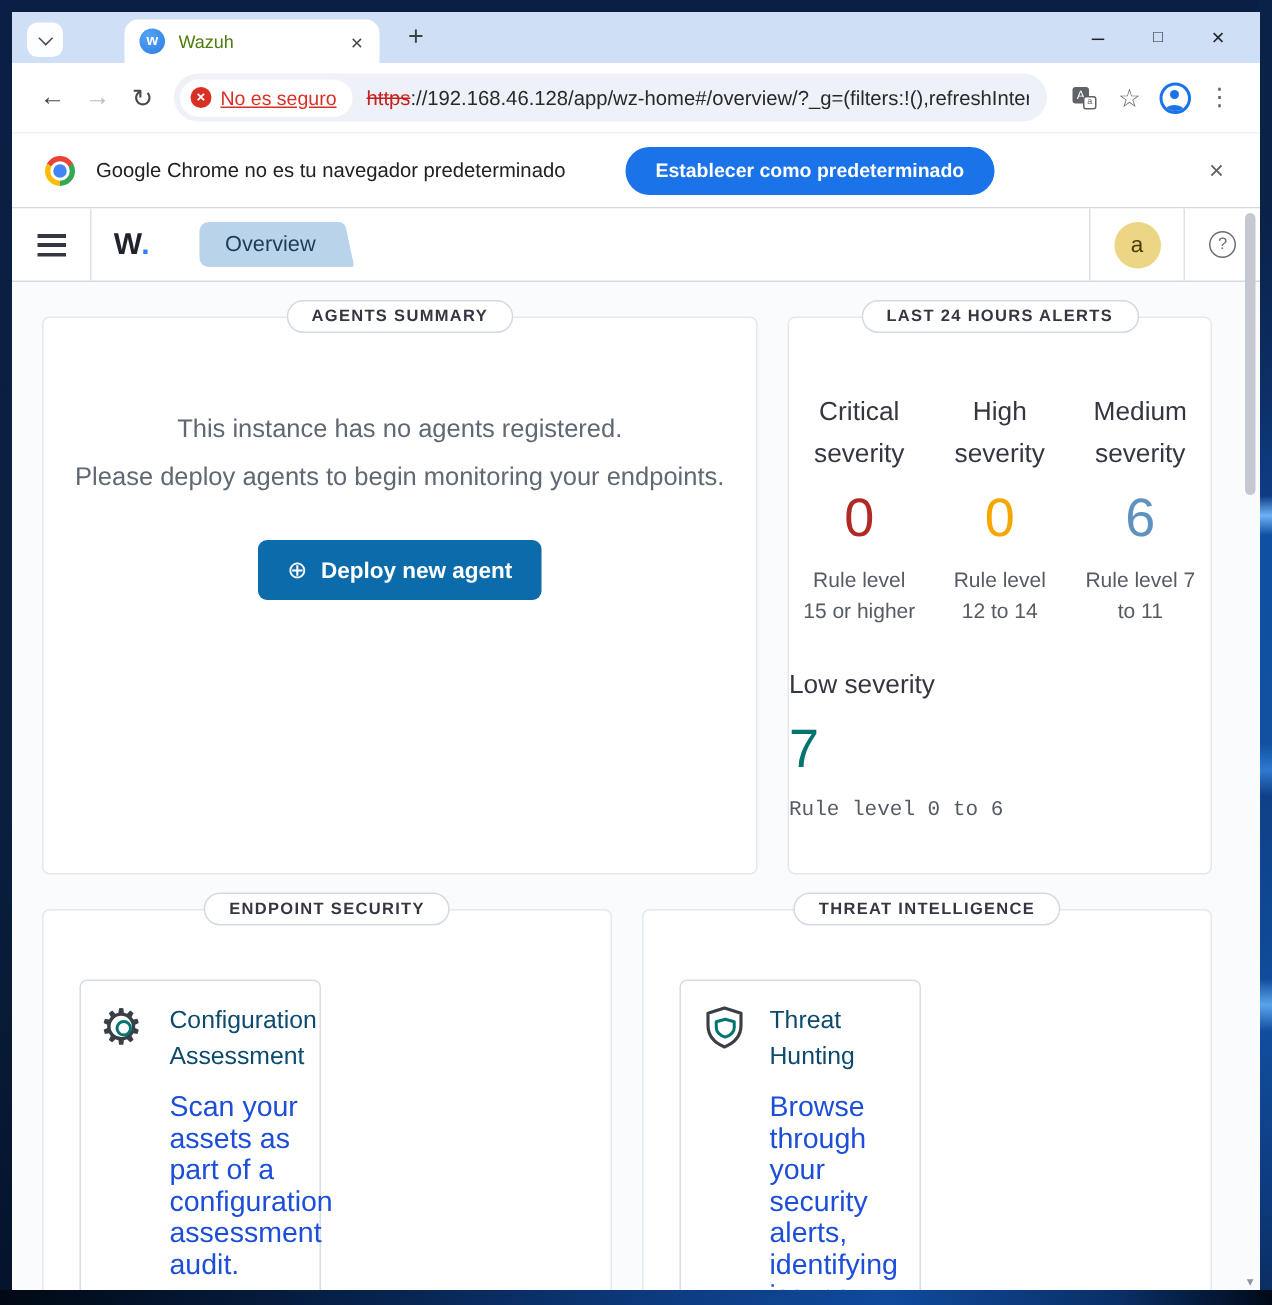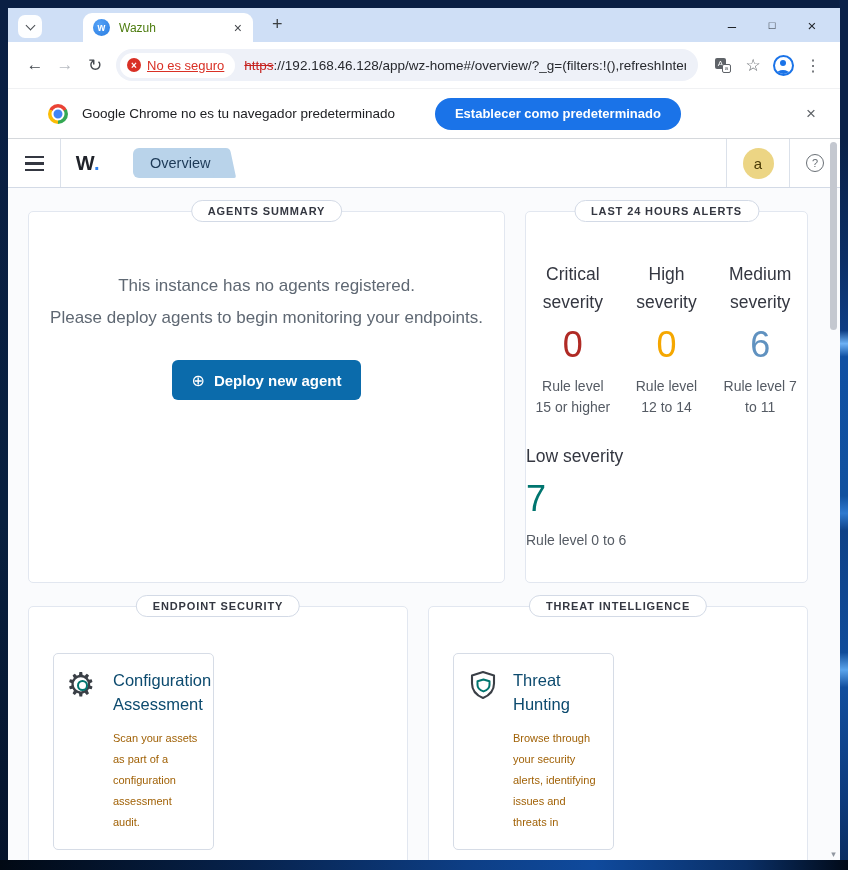--- a/index.html
+++ b/index.html
@@ -43,21 +43,21 @@
   .star { font-size:17px; }
   .dots { font-size:16px; }
   .translate { position:relative; width:16px; height:15px; }
   .translate .t-back { position:absolute; left:0; top:0; width:11px; height:11px; background:#5f6368; border-radius:2px; color:#fff; font-size:8px; line-height:11px; text-align:center; }
   .translate .t-front { position:absolute; right:0; bottom:0; width:9px; height:9px; background:#fff; border:1.2px solid #5f6368; border-radius:2px; color:#5f6368; font-size:6px; line-height:7px; text-align:center; }
   .profile { width:21px; height:21px; border:2px solid #1a73e8; border-radius:50%; position:relative; overflow:hidden; }
   .profile::before { content:""; position:absolute; left:50%; top:3px; transform:translateX(-50%); width:6px; height:6px; border-radius:50%; background:#1a73e8; }
   .profile::after { content:""; position:absolute; left:50%; bottom:-4px; transform:translateX(-50%); width:13px; height:8px; border-radius:50% 50% 0 0; background:#1a73e8; }
 
   
-  .notifbar { height:51px; background:#fff; border-top:1px solid #f0f1f3; border-bottom:1px solid #d5d8dc; display:flex; align-items:center; padding:0 18px 0 40px; }
+  .notifbar { height:51px; background:#fff; border-top:1px solid #f0f1f3; border-bottom:1px solid #d5d8dc; display:flex; align-items:center; padding:0 18px 0 22px; }
   .chrome-logo { width:20px; height:20px; border-radius:50%; background:conic-gradient(from 60deg,#34a853 0 120deg,#fbbc05 120deg 240deg,#ea4335 240deg 360deg); position:relative; flex:0 0 auto; }
   .chrome-logo::before { content:""; position:absolute; left:50%; top:50%; transform:translate(-50%,-50%); width:9px; height:9px; background:#4285f4; border:2px solid #fff; border-radius:50%; }
   .notif-msg { font-size:13.5px; color:#202124; margin-left:14px; }
   .notif-btn { margin-left:40px; height:32px; border:none; background:#1a73e8; color:#fff; font-family:inherit; font-size:13px; font-weight:bold; border-radius:16px; padding:0 20px; cursor:pointer; }
   .notif-close { margin-left:auto; font-size:17px; color:#5f6368; cursor:pointer; padding:2px 6px; }
 
   
   .wzheader { height:49px; background:#fff; border-bottom:1px solid #d3dae6; display:flex; align-items:center; }
   .hamburger { width:52px; height:100%; display:flex; align-items:center; justify-content:center; cursor:pointer; }
   .hamburger .bars { width:19px; height:15px; background:repeating-linear-gradient(180deg,#343741 0 2.4px,transparent 2.4px 6.3px); }
@@ -84,31 +84,31 @@
   .deploy-btn .plus { font-size:16px; font-weight:400; }
 
   .p-alerts { left:517px; top:23px; width:283px; height:372px; }
   .alerts-row { display:flex; margin-top:48px; }
   .alert-col { flex:1; text-align:center; }
   .sev-label { font-size:17.5px; color:#343741; line-height:28px; max-width:80px; margin:0 auto; }
   .sev-num { font-size:36px; line-height:44px; margin:7px 0 9px; }
   .sev-cap { font-size:14px; color:#555b64; line-height:21px; max-width:76px; margin:0 auto; }
   .low-block { text-align:left; margin-top:24px; }
   .low-block .sev-label { max-width:none; }
-  .low-block .sev-cap { max-width:none; }
+  .low-block .sev-cap { max-width:none;font-family:Liberation Mono, monospace; }
 
   .p-endpoint { left:20px; top:418px; width:380px; height:460px; }
   .p-threat { left:420px; top:418px; width:380px; height:460px; }
   .mod-card { position:absolute; left:24px; top:46px; width:161px; border:1px solid #d6dce6; border-radius:5px; background:#fff; padding:14px 12px 16px 12px; }
   .mod-head { display:flex; gap:13px; }
   .mod-icon { flex:0 0 34px; height:34px; position:relative; }
   .gear-glyph { font-size:33px; line-height:34px; color:#3a3f46; }
   .gear-ring { position:absolute; left:11px; top:12px; width:11px; height:11px; border:2.5px solid #00756f; border-radius:50%; background:#fff; }
   .mod-title { font-size:16.5px; color:#0c4a6e; line-height:24px; cursor:pointer; }
-  .mod-body { font-size:11px; color:#a16207; line-height:21px; margin:12px 0 0 47px; }
+  .mod-body { font-size:19px; color:#1d4ed8; line-height:21px; margin:12px 0 0 47px; }
 
   
   .scrollbar { position:absolute; right:1px; top:131px; bottom:0; width:11px; }
   .scroll-thumb { position:absolute; left:2px; top:3px; width:7px; height:188px; background:#c4c8d0; border-radius:4px; cursor:pointer; }
   .scroll-down { position:absolute; bottom:1px; left:0; right:0; text-align:center; font-size:9px; color:#9096a0; cursor:pointer; }
 </style>
 </head>
 <body>
 
 <div class="wall-right"></div>

